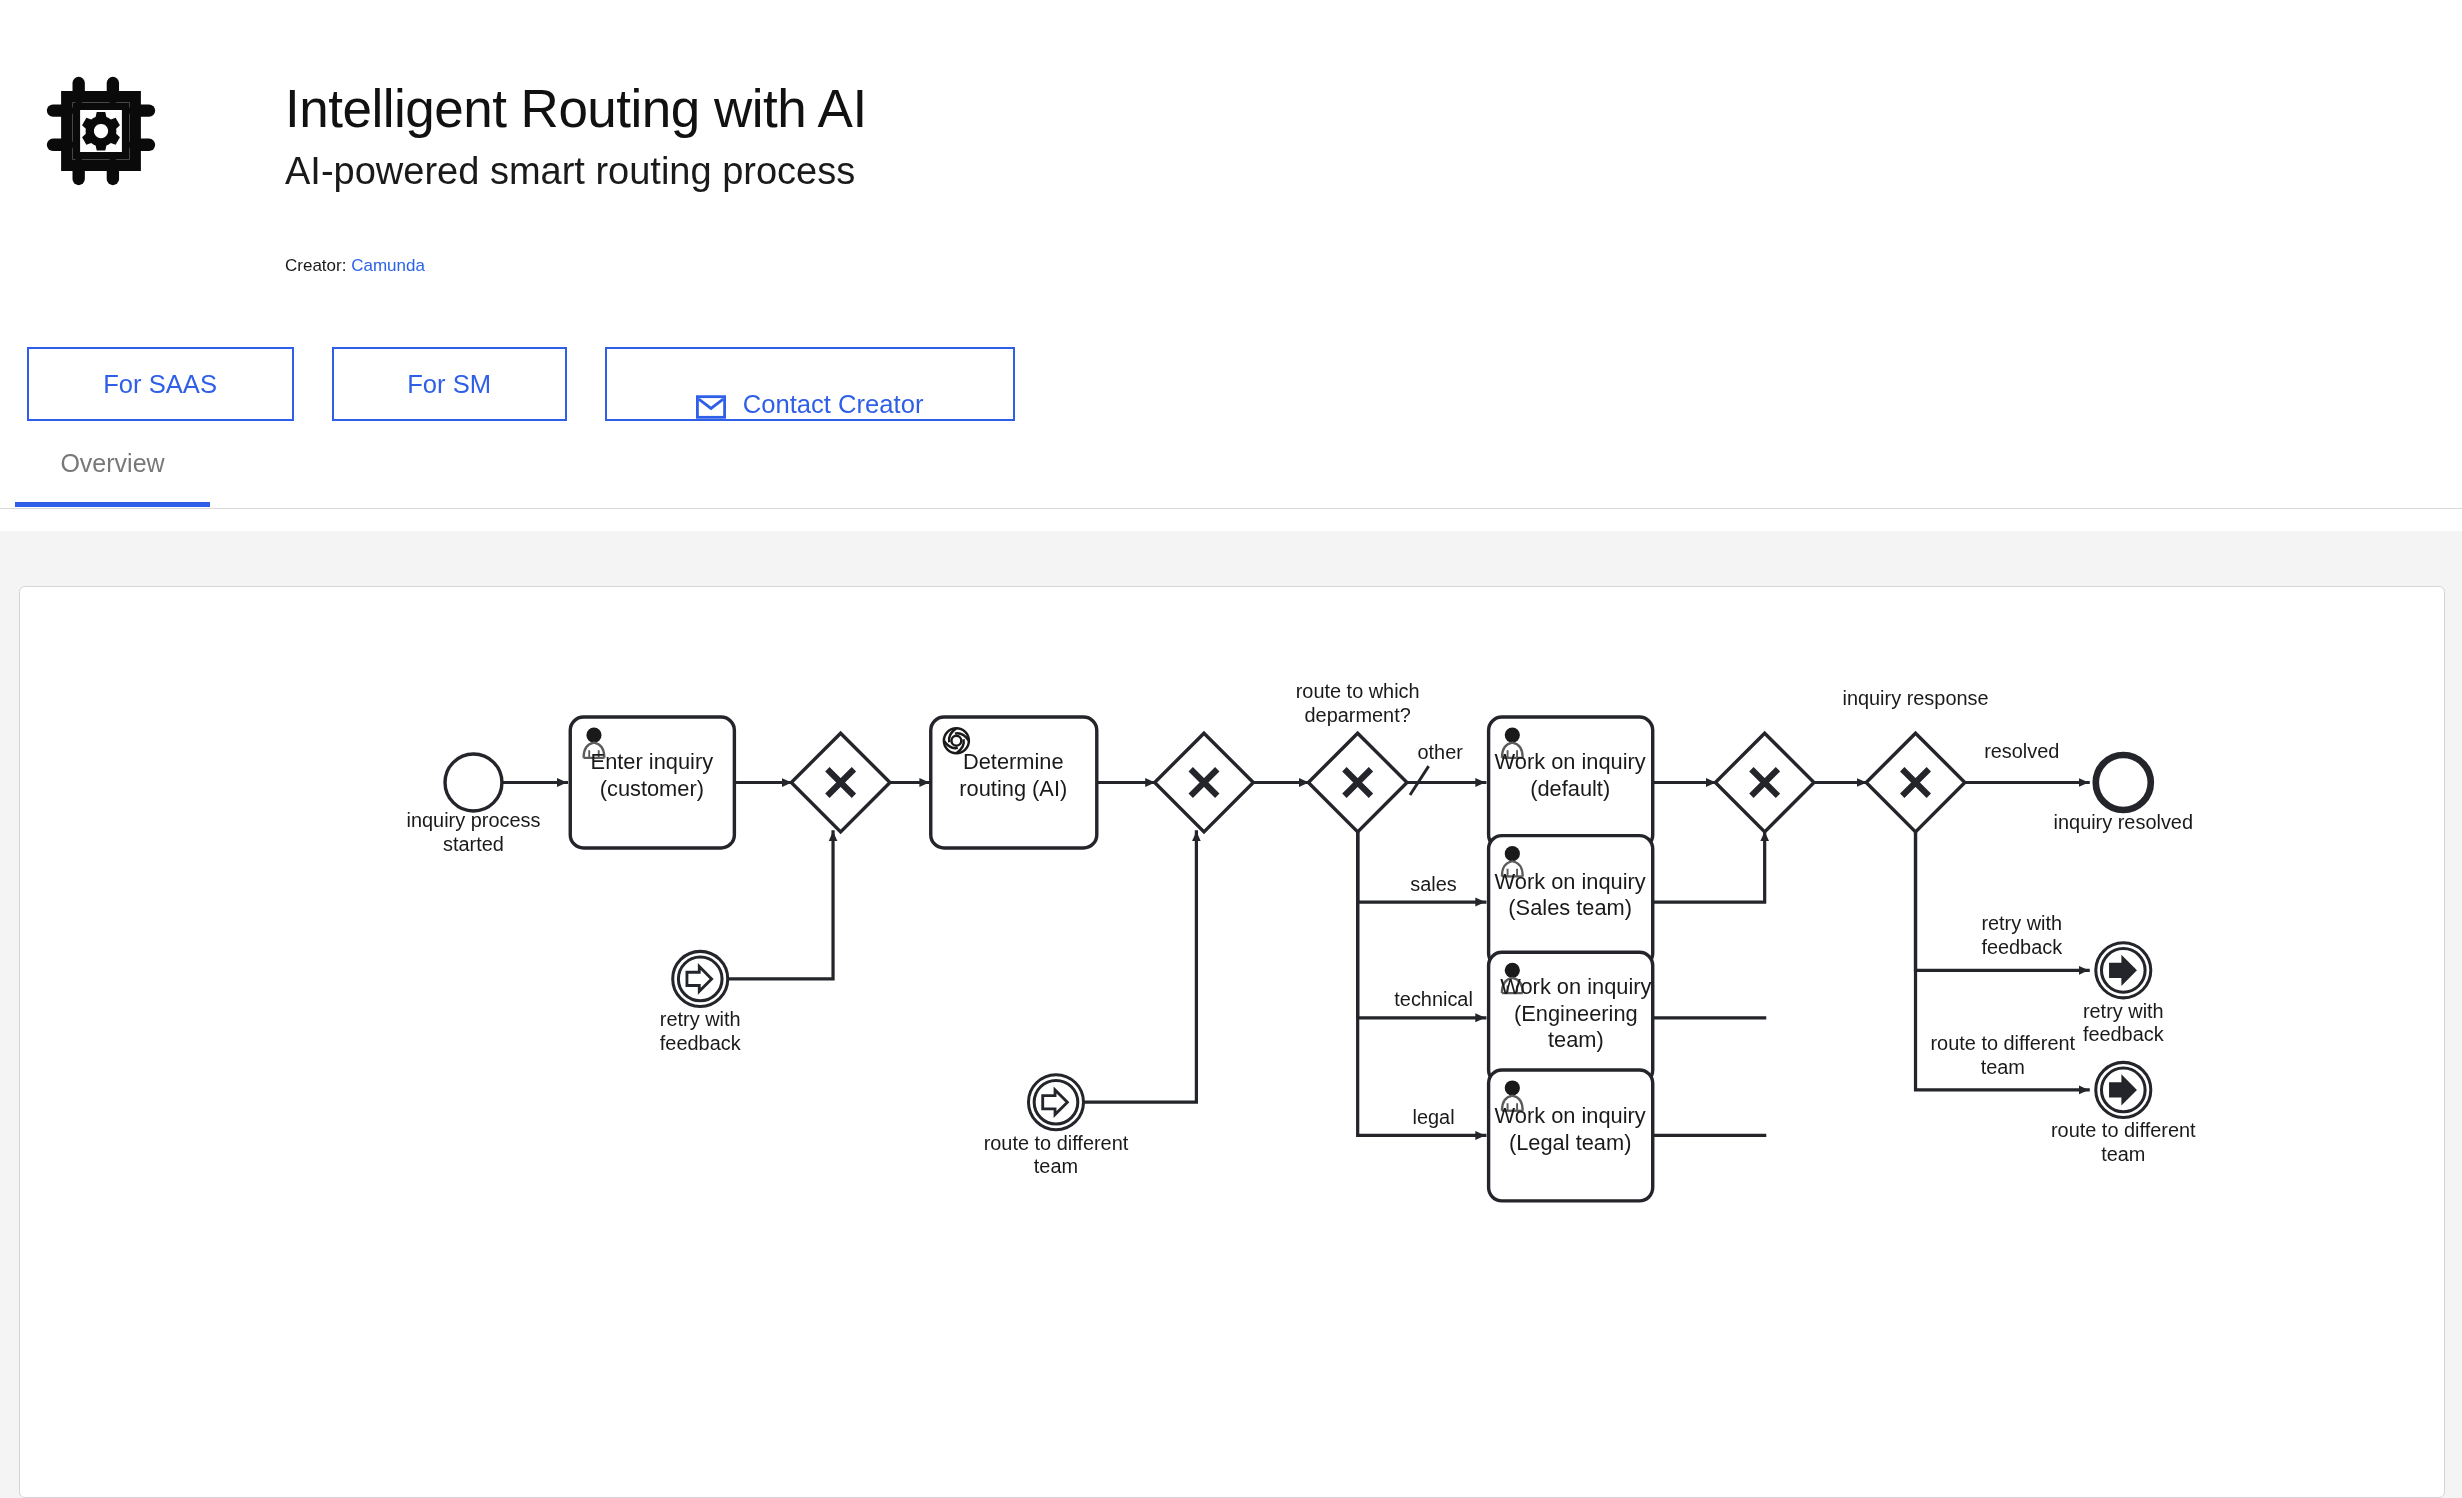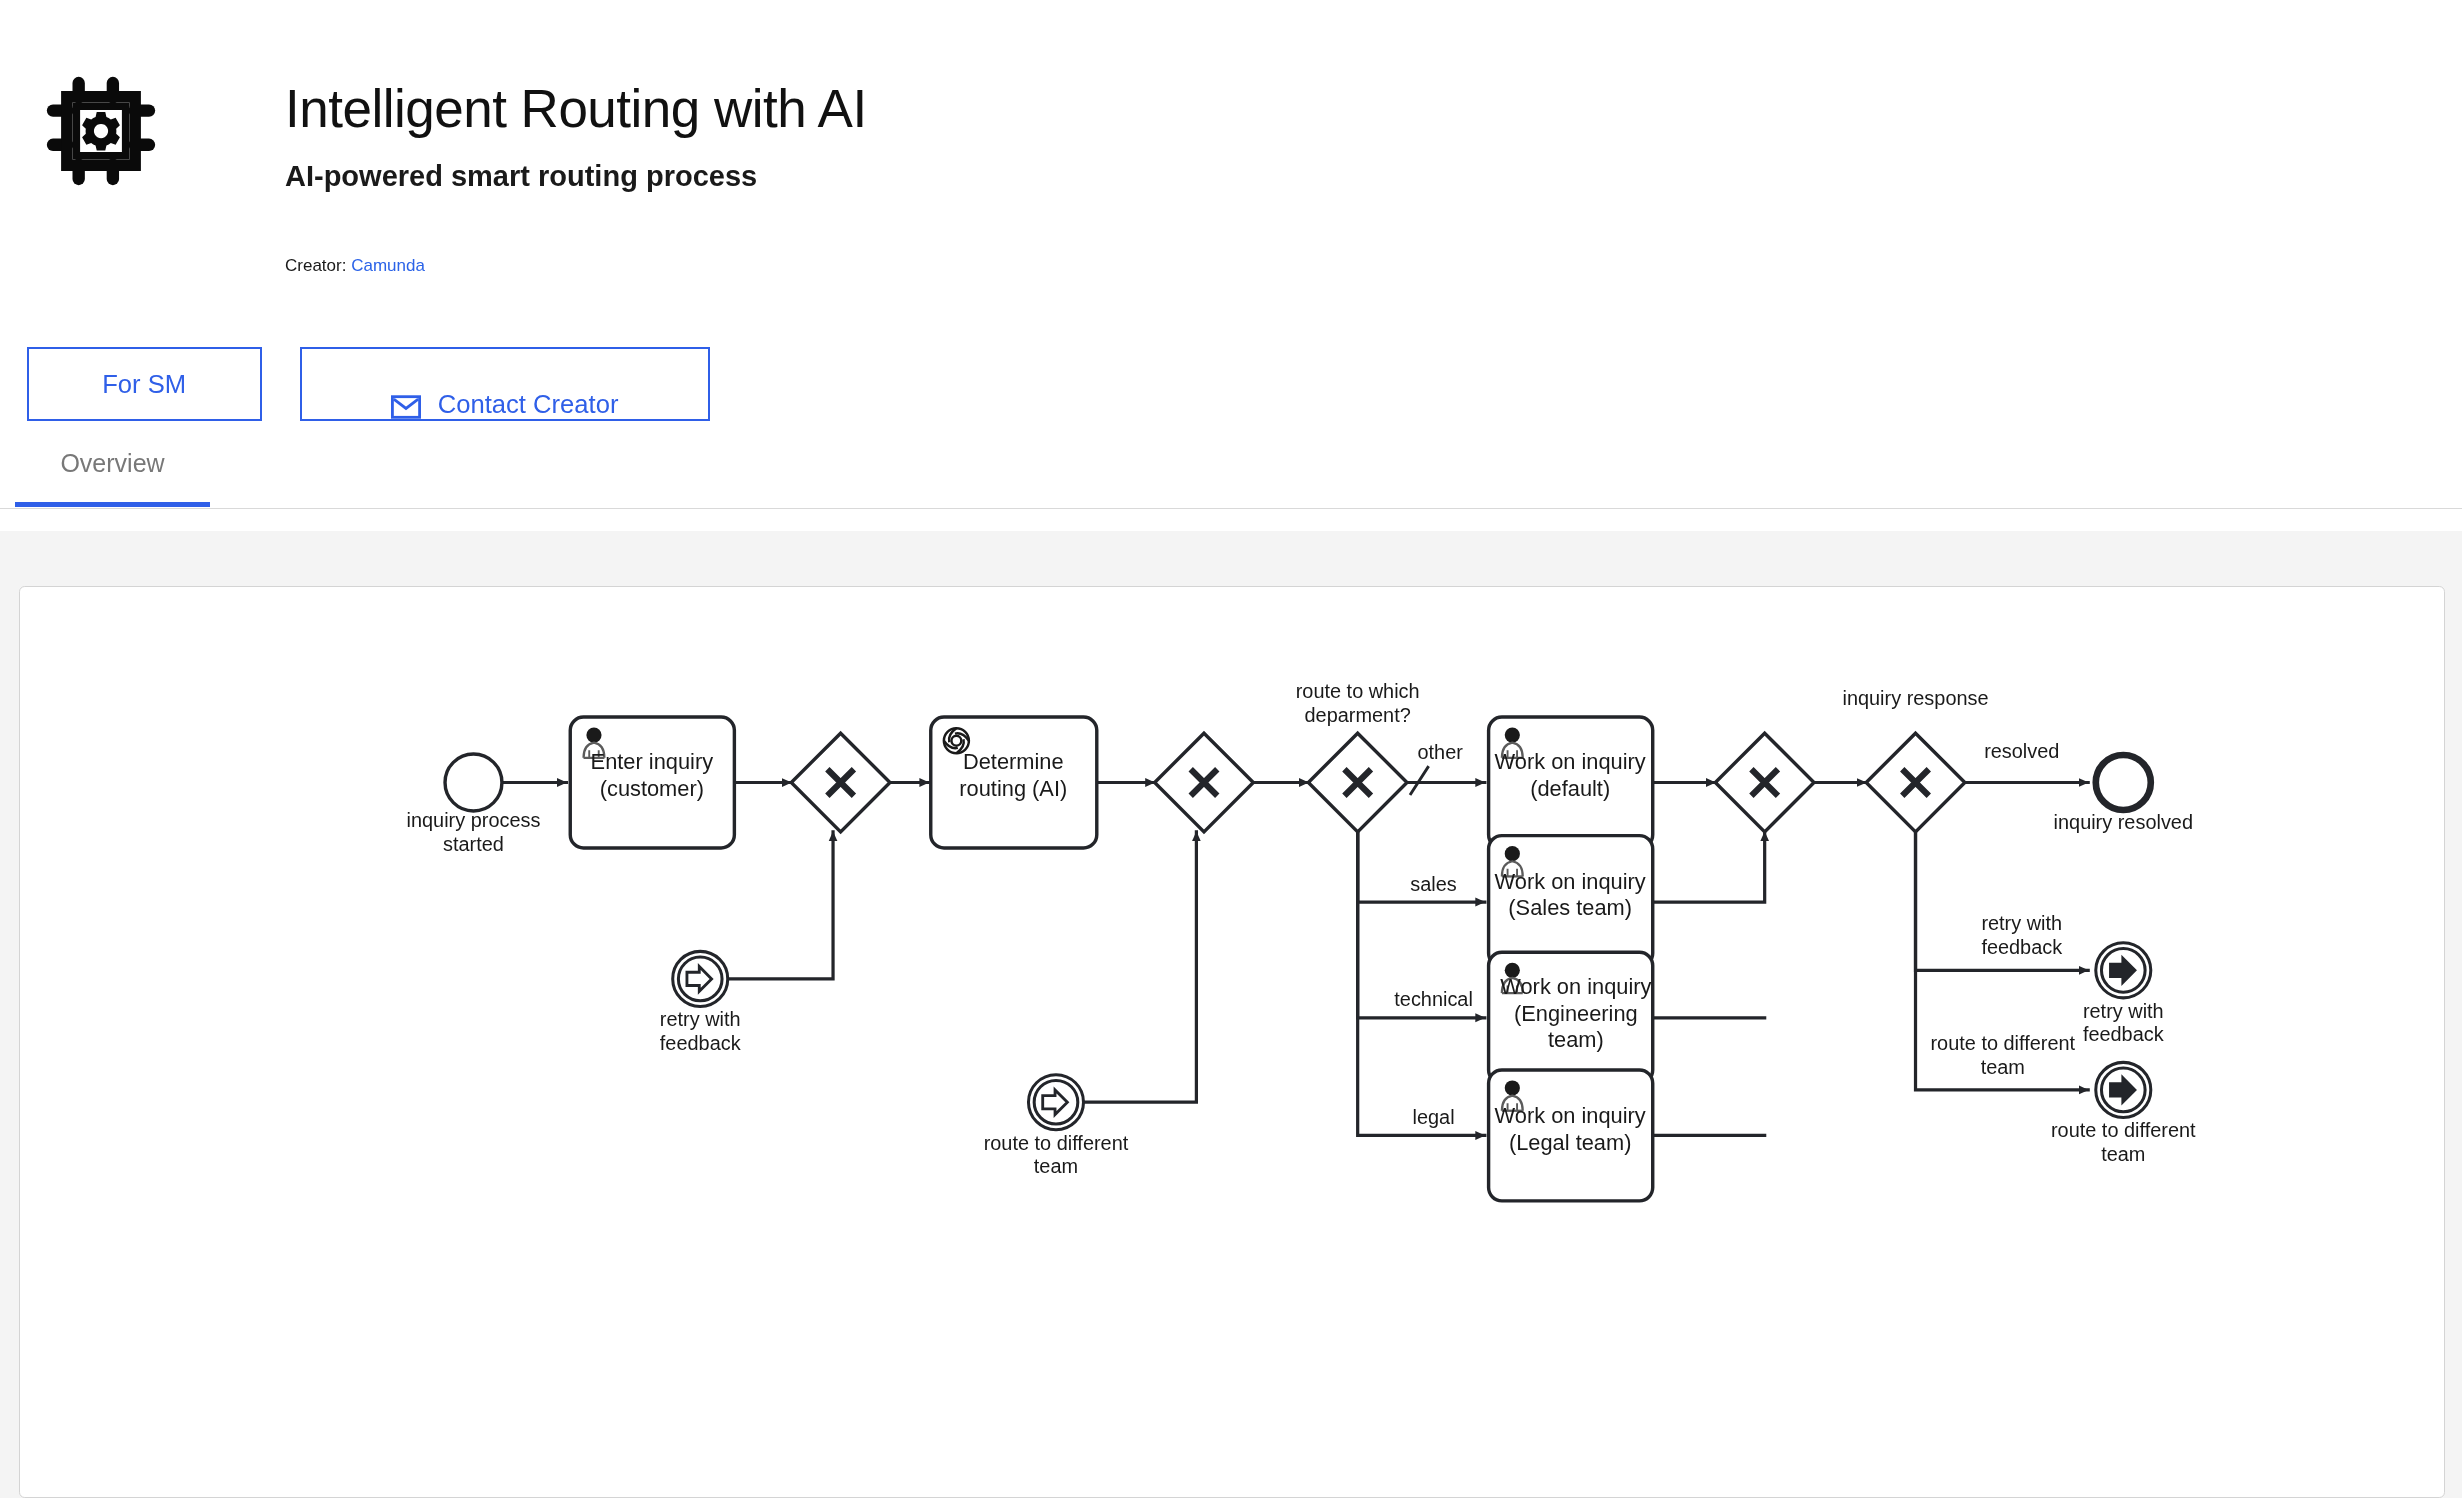--- a/index.html
+++ b/index.html
@@ -15,21 +15,21 @@
 
   
   .header-wrap { position: absolute; left: 0; top: 0; width: 2462px; height: 531px; background:#fff; }
   .chip-logo { position: absolute; left: 44px; top: 74px; width: 114px; height: 114px; }
   .title-block { position: absolute; left: 285px; top: 81px; }
   .page-title {
     font-size: 53px; font-weight: 400; color: #111111; line-height: 1.05;
     letter-spacing: -0.5px; margin: 0;
   }
   .page-subtitle {
-    font-size: 29px; font-weight: 700; color: #1a1a1a; margin: 22px 0 0 0; line-height:1.2;
+    font-size: 38px; font-weight: 400; color: #1a1a1a; margin: 12px 0 0 0; line-height:1.2;
   }
   .creator-line {
     position: absolute; left: 285px; top: 256px;
     font-size: 17px; color: #1a1a1a;
   }
   .creator-link { color: #2b63e8; text-decoration: none; cursor: pointer; }
 
   
   .btn-row { position: absolute; left: 26.6px; top: 347px; display: flex; gap: 38px; }
   .btn {
@@ -129,20 +129,23 @@
       <h1 class="page-title">Intelligent Routing with AI</h1>
       <p class="page-subtitle">AI-powered smart routing process</p>
     </div>
 
     <div class="creator-line">
       <span>Creator:</span>
       <a class="creator-link" href="#">Camunda</a>
     </div>
 
     <div class="btn-row">
+      <button class="btn w-saas">
+        <span>For SAAS</span>
+      </button>
       <button class="btn w-sm">
         <span>For SM</span>
       </button>
       <button class="btn w-contact">
         <span class="mail-icon">
           <svg width="30" height="24" viewBox="0 0 32 25" aria-hidden="true">
             <rect x="1.5" y="1.5" width="29" height="22" fill="none" stroke="#2f5fe8" stroke-width="3"></rect>
             <path d="M3 4 L16 14 L29 4" fill="none" stroke="#2f5fe8" stroke-width="3"></path>
           </svg>
         </span>

